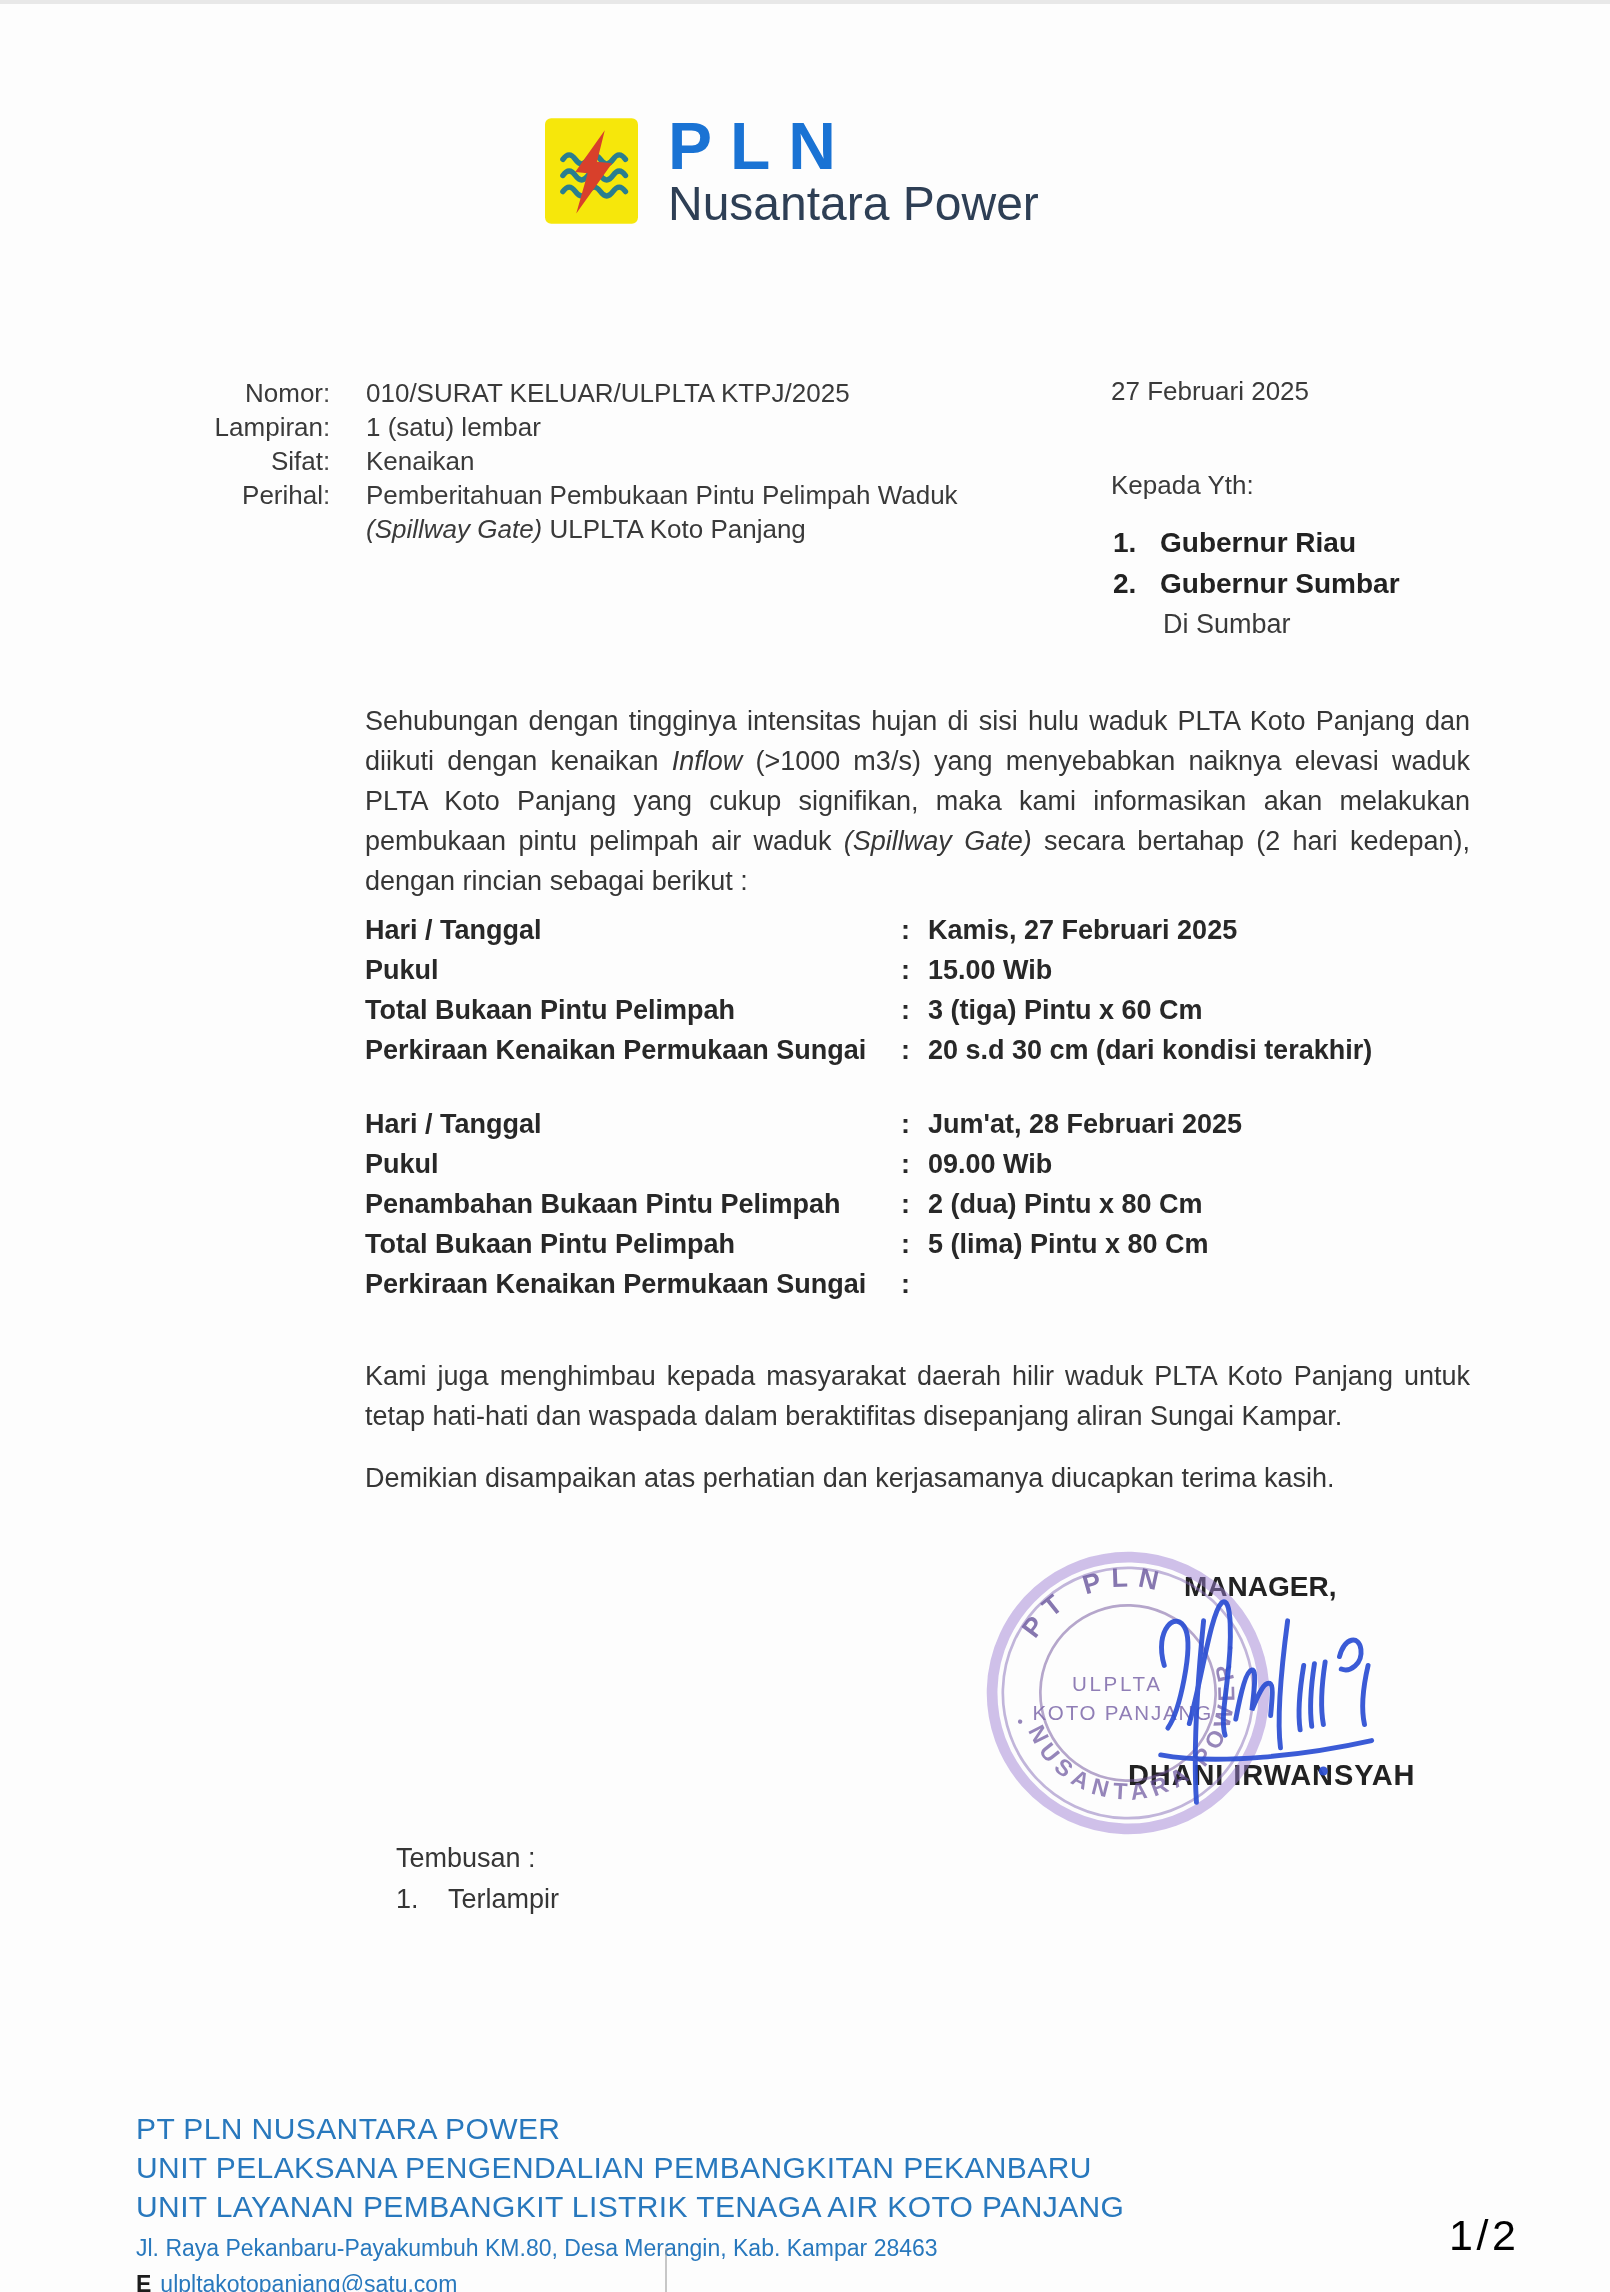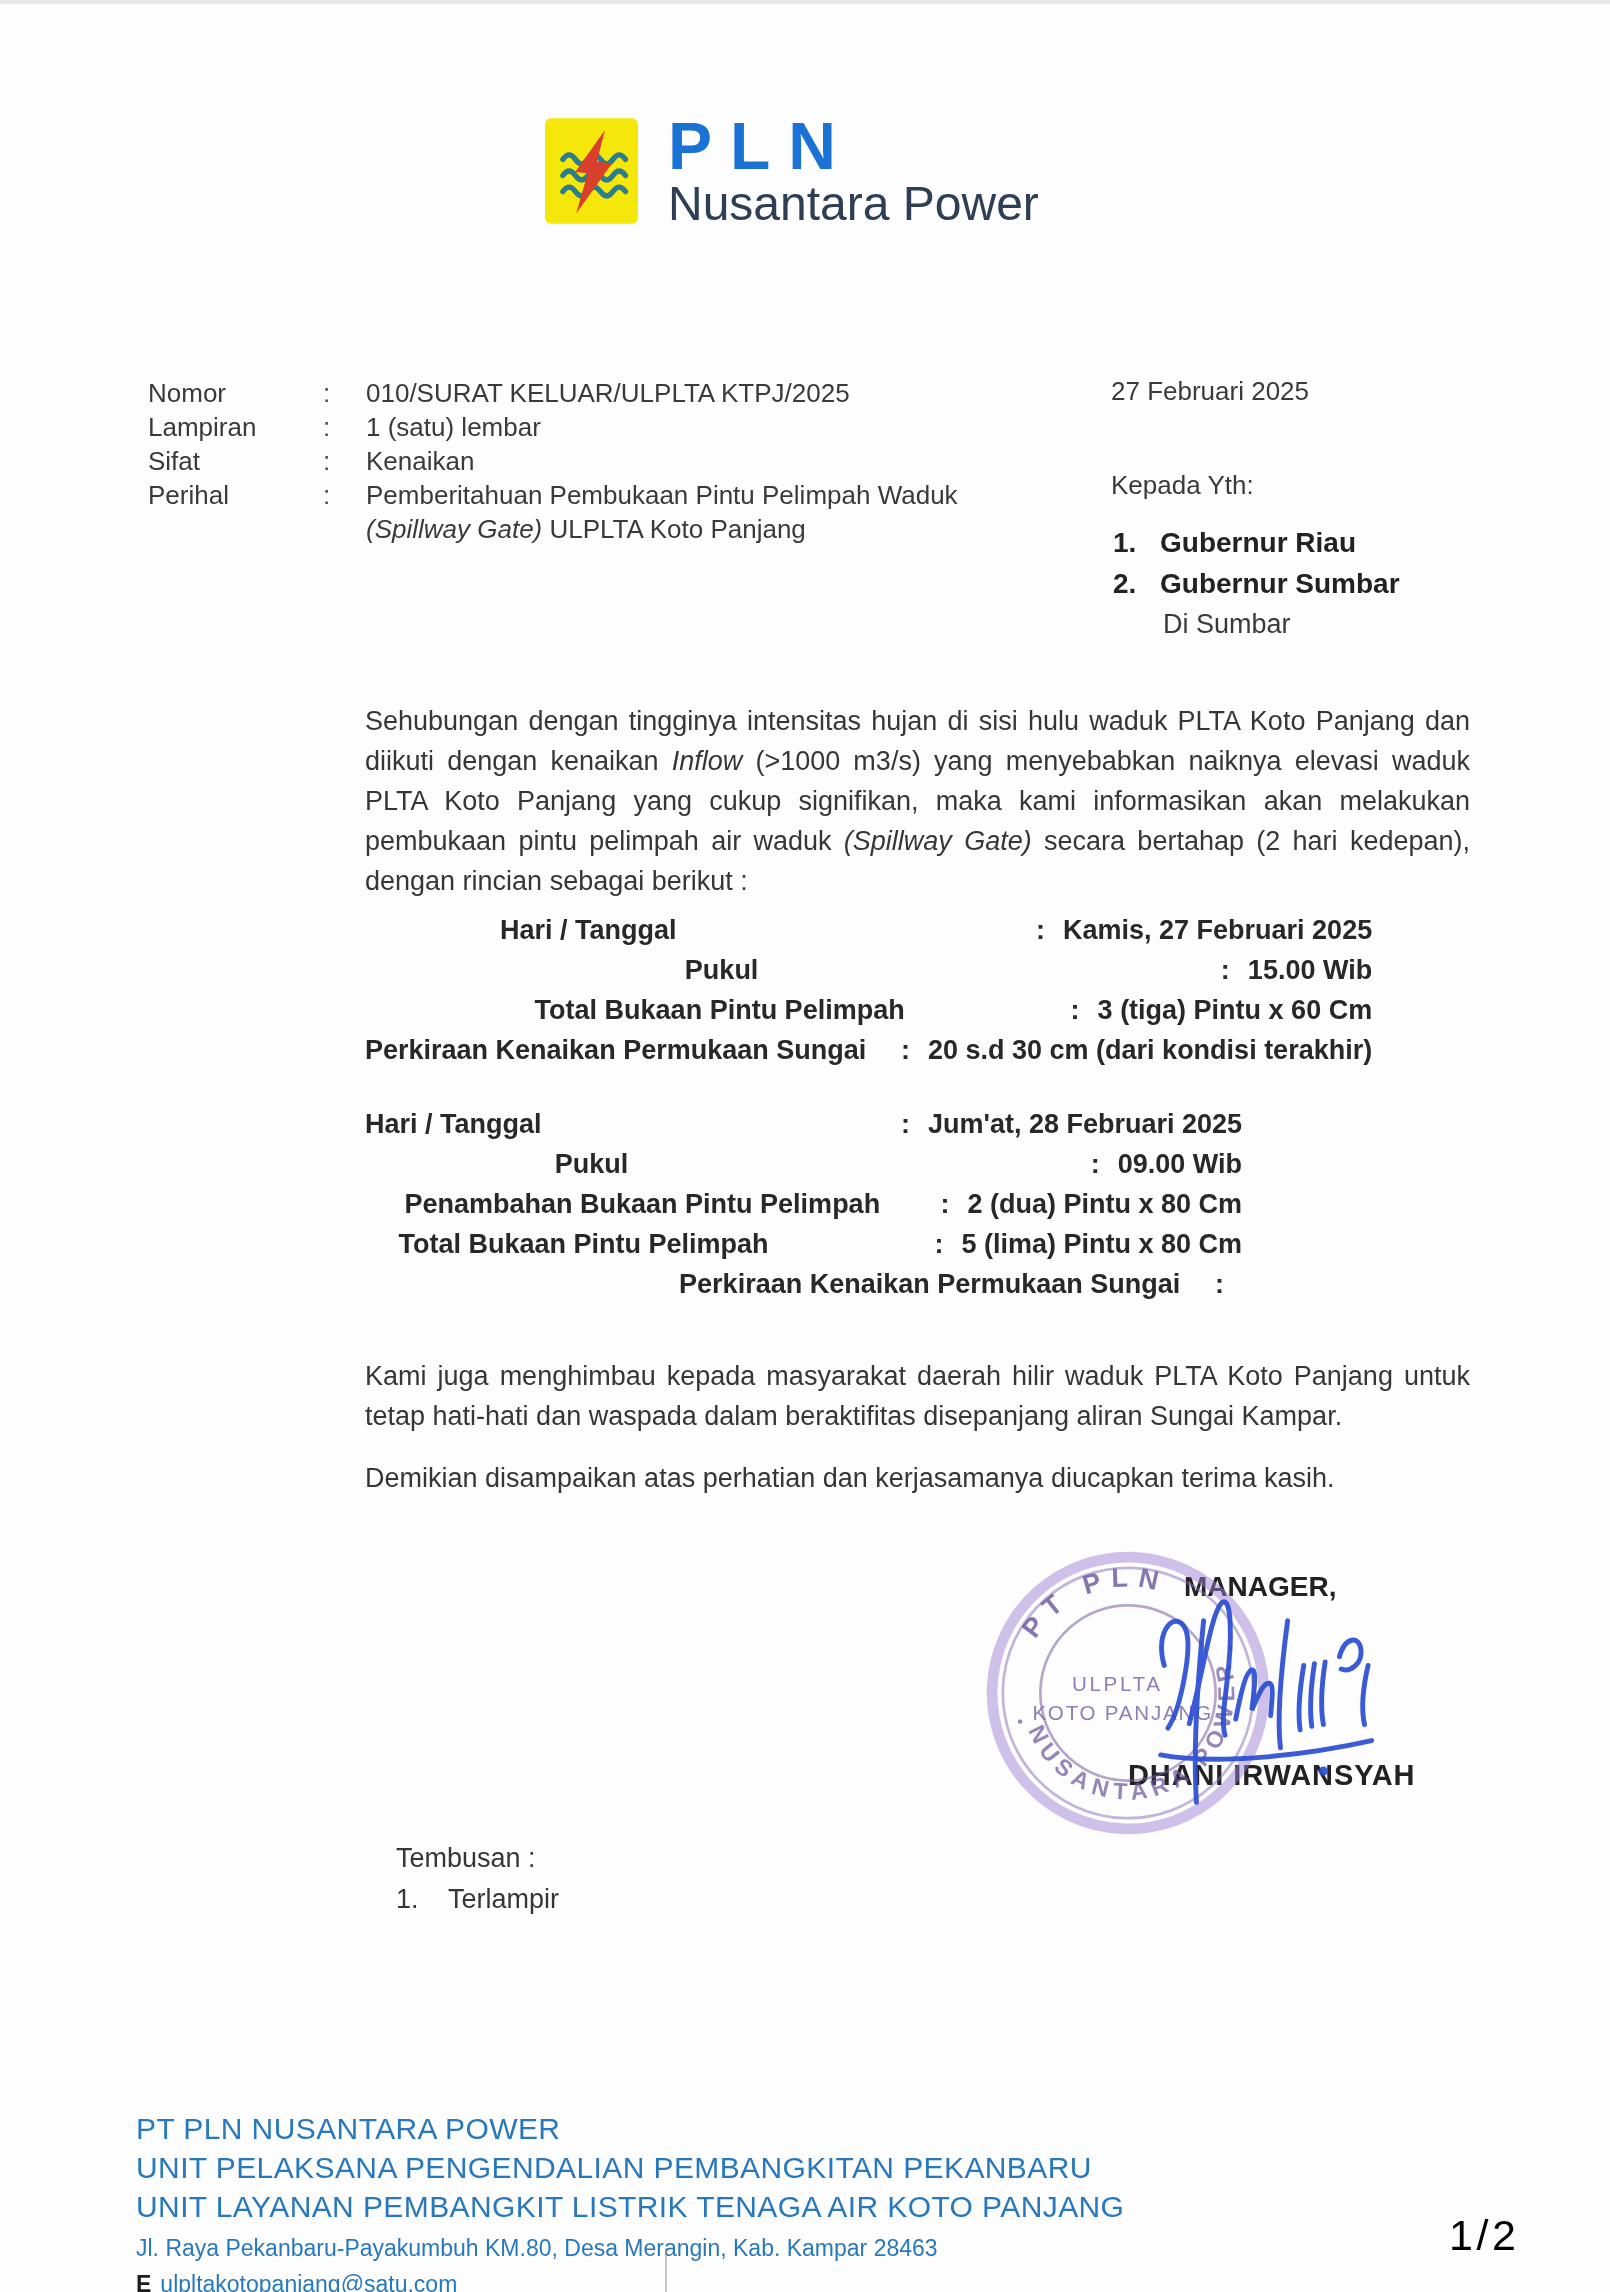--- a/index.html
+++ b/index.html
@@ -12,21 +12,21 @@
   
   .letterhead { position:absolute; left:545px; top:114px; display:flex; }
   .logo-badge { width:93px; height:106px; flex:0 0 auto; }
   .logo-text { margin-left:30px; padding-top:0; }
   .logo-pln { font-size:66px; font-weight:700; color:#1a73d4; letter-spacing:18px; line-height:56px; }
   .logo-sub { font-size:48px; font-weight:400; color:#2e3f55; line-height:52px; letter-spacing:0px; margin-top:3.6px; }
 
   
   .meta { position:absolute; left:148px; top:372px; font-size:26px; line-height:34px; color:#3a3a3a; }
   .meta-row { display:flex; }
-  .meta-label { width:175px; flex:0 0 auto; }
+  .meta-label { width:175px; flex:0 0 auto;text-align:right; }
   .meta-colon { width:43px; flex:0 0 auto; color:#4a4a4a; }
   .meta-value { max-width:716px; }
 
   
   .date-line { position:absolute; left:1111px; top:372px; font-size:26px; color:#3a3a3a; }
   .salutation { position:absolute; left:1111px; top:466px; font-size:26px; color:#3a3a3a; }
   .recipients { position:absolute; left:1113px; top:518px; font-size:28px; font-weight:700; line-height:41px; color:#222; }
   .recipient-row { display:flex; }
   .recipient-num { width:47px; flex:0 0 auto; }
   .di-tempat { position:absolute; left:1163px; top:605px; font-size:27px; color:#3a3a3a; }
@@ -38,21 +38,21 @@
   }
   .p-intro   { top:697px; }
   .p-close1  { top:1352px; }
   .p-close2  { top:1454px; }
   .it { font-style:italic; }
 
   
   .sched { position:absolute; left:365px; font-size:27px; font-weight:700; line-height:40px; color:#282828; }
   .sched-1 { top:906px; }
   .sched-2 { top:1100px; }
-  .s-row { display:flex;justify-content:flex-end; }
+  .s-row { display:flex; }
   .s-label { width:536px; flex:0 0 auto; }
   .s-colon { width:27px; flex:0 0 auto; }
 
   
   .sig-title { position:absolute; left:1184px; top:1567px; font-size:28px; font-weight:700; color:#222; z-index:1; }
   .sig-name  { position:absolute; left:1128px; top:1755px; font-size:29px; font-weight:700; color:#222; letter-spacing:0.9px; z-index:1; }
   .stamp     { position:absolute; left:976px; top:1537px; z-index:2; }
   .signature { position:absolute; left:1146px; top:1590px; z-index:3; }
 
   

